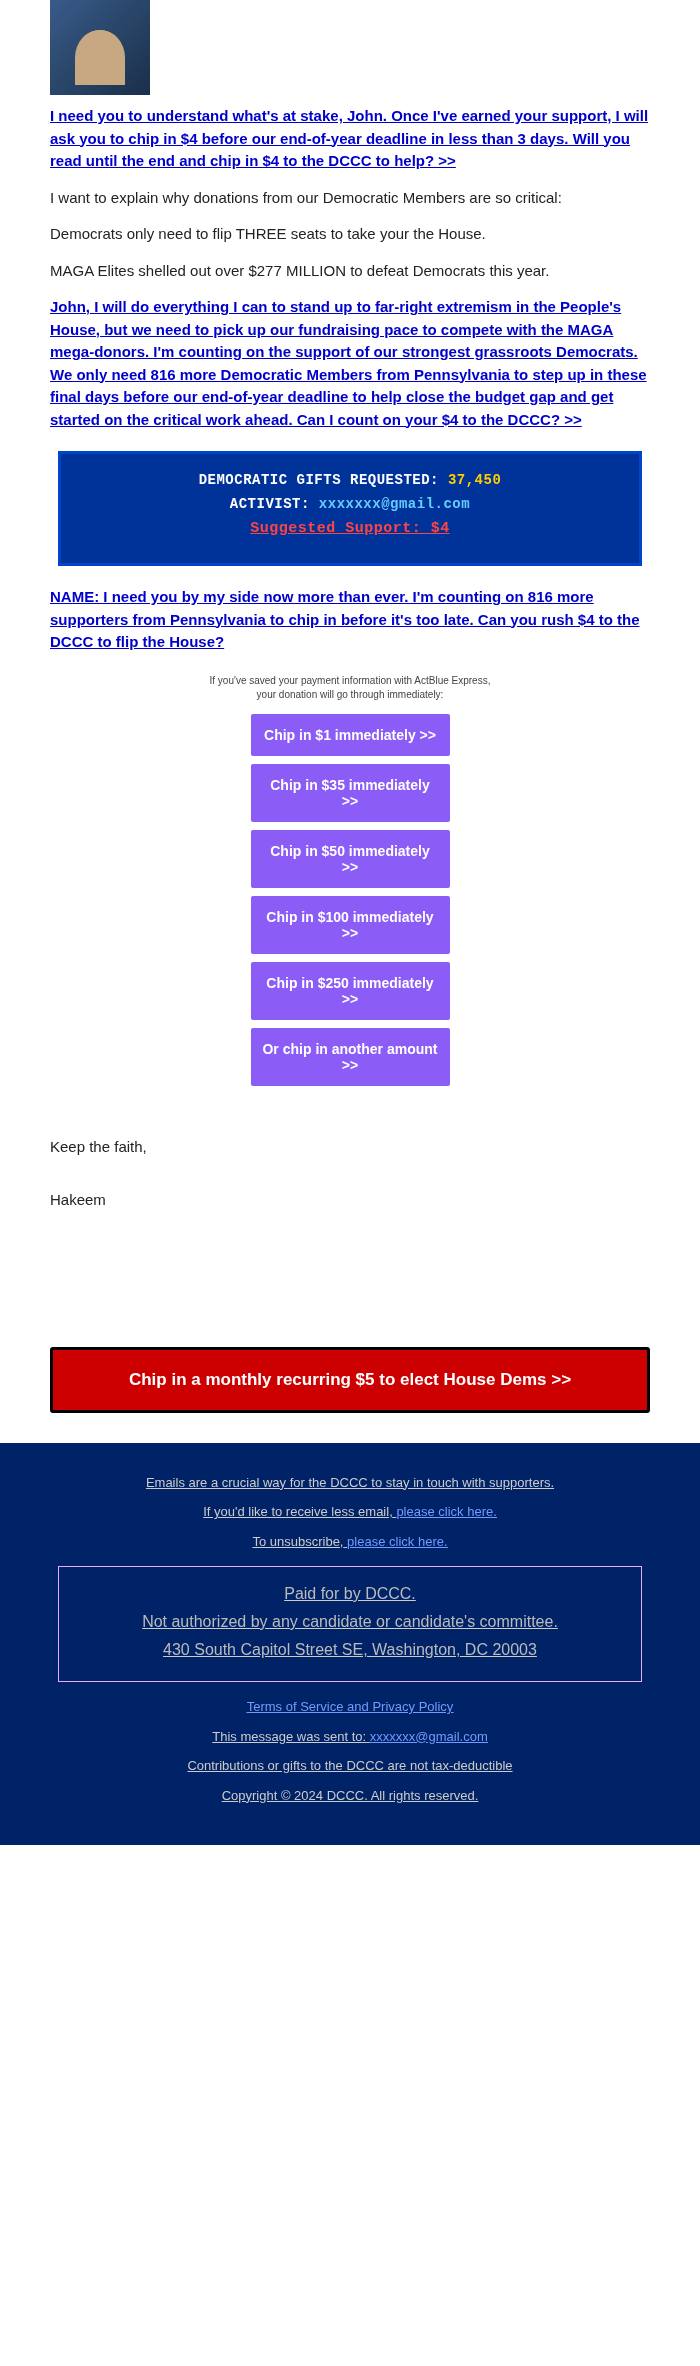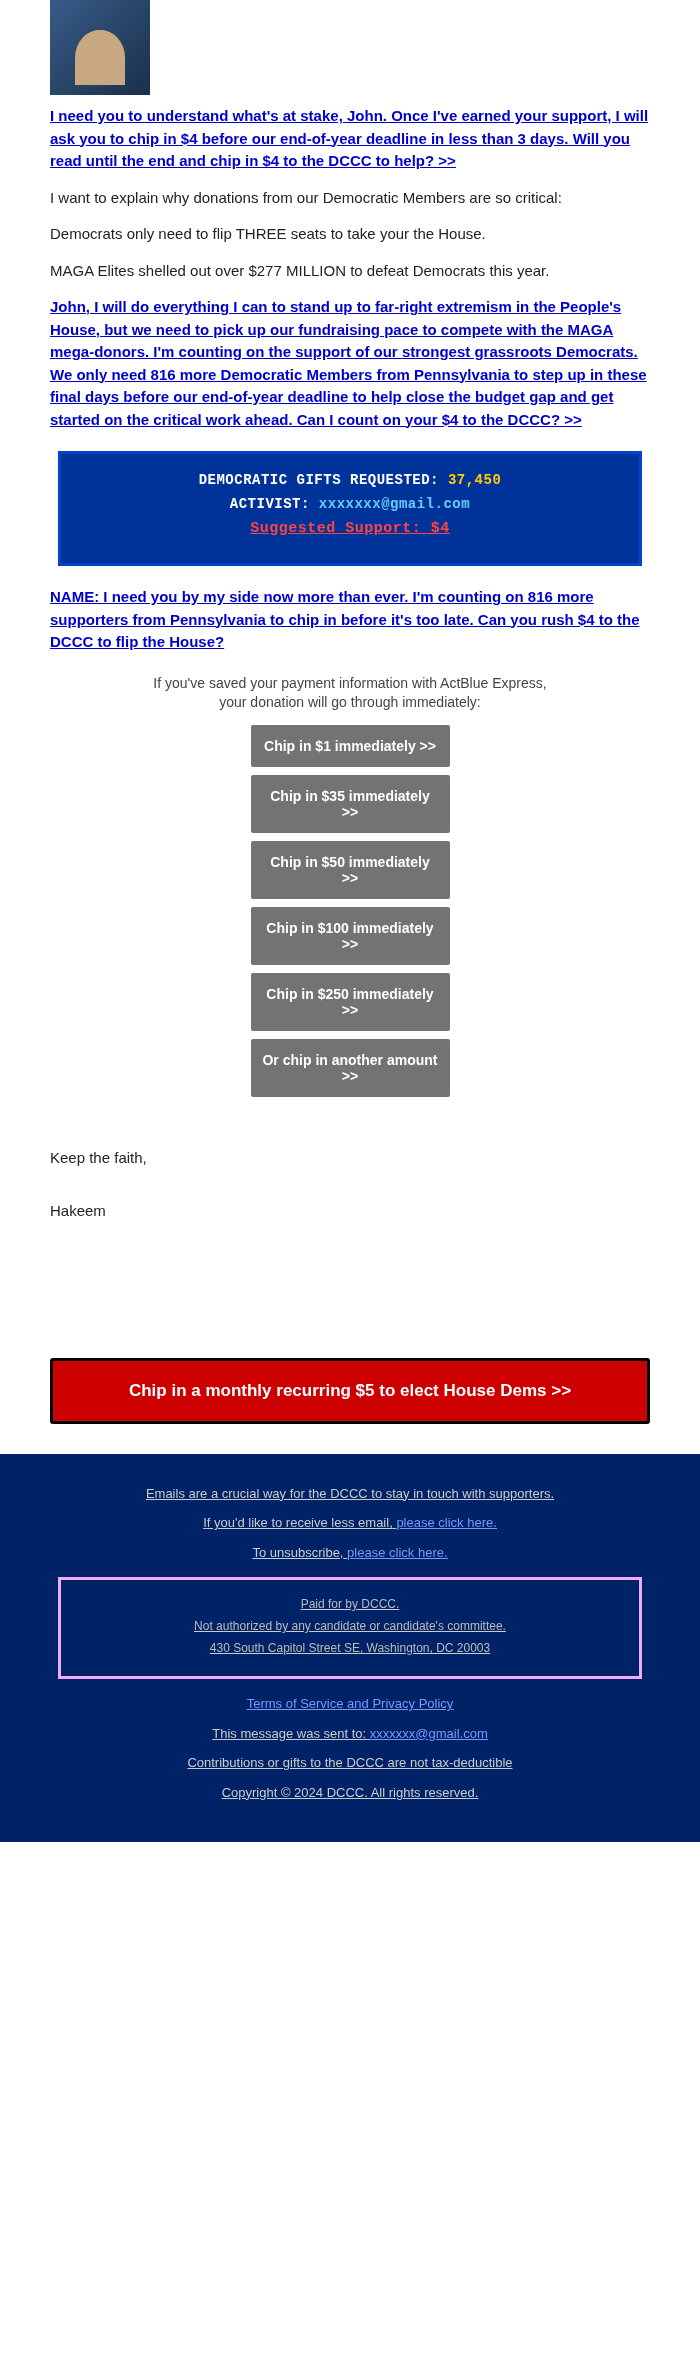--- a/index.html
+++ b/index.html
@@ -83,32 +83,32 @@
       text-decoration: underline;
       font-weight: bold;
       font-size: 15px;
     }
 
     .donate-section {
       text-align: center;
       margin: 20px 0;
     }
     .donate-section .subtext {
-      font-size: 14px;
+      font-size: 10px;
       color: #444;
       margin-bottom: 12px;
       line-height: 1.4;
     }
 
     .donate-btn {
       display: block;
       width: 199px;
       margin: 8px auto;
       padding: 13px 10px;
-      background: #737373;
+      background: #8b5cf6;
       color: #fff;
       font-size: 14px;
       font-weight: bold;
       text-align: center;
       border: none;
       cursor: pointer;
       border-radius: 2px;
       text-decoration: none;
     }
 
@@ -146,24 +146,24 @@
     }
     .footer-dark p {
       margin-bottom: 10px;
       color: #ccc;
     }
     .footer-dark a {
       color: #7799ff;
       text-decoration: underline;
     }
     .footer-dark .legal-box {
-      border: 3px solid #f0abfc;
+      border: 1px solid #f0abfc;
       padding: 15px;
       margin: 15px 8px;
-      font-size: 12px;
+      font-size: 16px;
       color: #bbb;
       line-height: 1.6;
     }
     .footer-dark .legal-box p {
       margin-bottom: 4px;
       color: #bbb;
     }
   </style>
 </head>
 <body>

